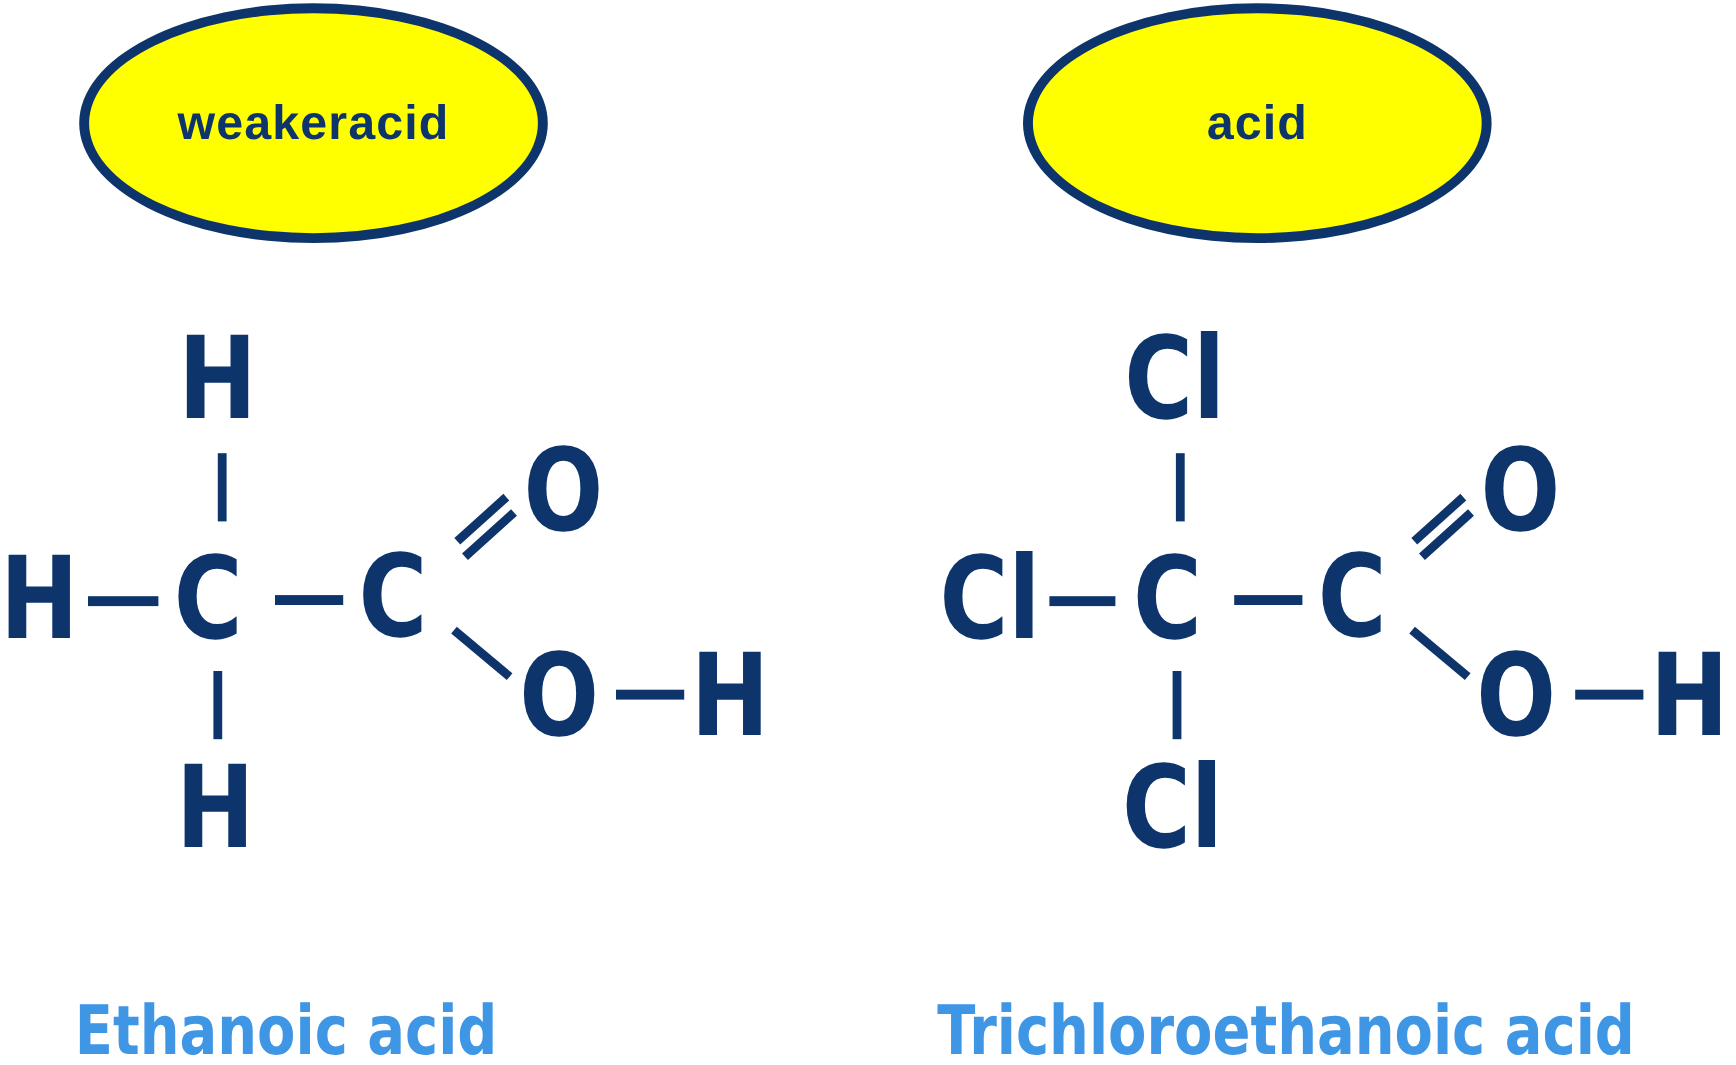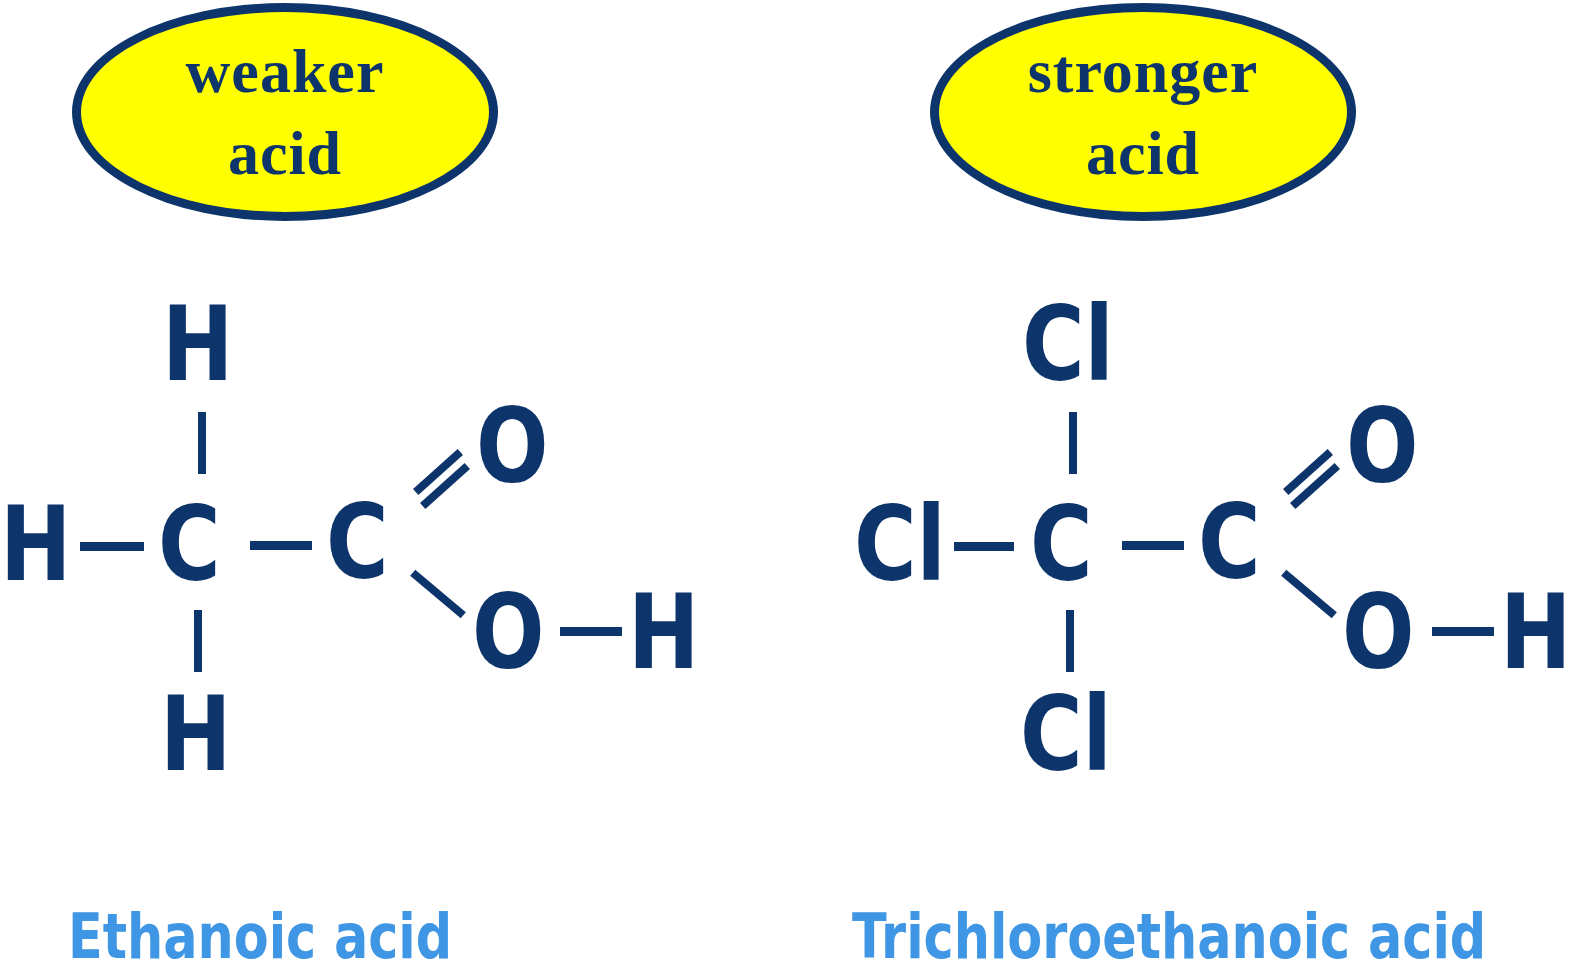--- a/index.html
+++ b/index.html
@@ -1,19 +1,19 @@
 <!DOCTYPE html>
 <html><head>
 <meta charset="utf-8">
 <style>
   html,body{margin:0;padding:0;background:#ffffff;}
   body{width:1578px;height:968px;position:relative;overflow:hidden;font-family:"DejaVu Sans",sans-serif;}
   .badge{position:absolute;box-sizing:border-box;border:9px solid #0e356b;border-radius:50%;background:#ffff00;
-         display:flex;flex-direction:column;align-items:center;justify-content:center;color:#0e356b;
-         font-family:Liberation Serif, serif;font-weight:bold;font-size:62px;line-height:82px;letter-spacing:1px;}
+         display:flex;flex-direction:row;align-items:center;justify-content:center;color:#0e356b;
+         font-family:Liberation Sans, sans-serif;font-weight:bold;font-size:44px;line-height:82px;letter-spacing:1px;}
   .atom{position:absolute;color:#0e356b;font-family:"DejaVu Sans",sans-serif;font-weight:bold;font-size:104px;line-height:1;
         transform:scaleX(0.82);transform-origin:left top;}
   .bond{position:absolute;background:#0e356b;}
   .name{position:absolute;color:#3e96e4;font-family:"DejaVu Sans",sans-serif;font-weight:bold;font-size:62px;line-height:1;
         transform:scaleX(0.82);transform-origin:left top;white-space:nowrap;}
 </style>
 </head>
 <body>
 
 <div class="badge" style="left:72px;top:3px;width:426px;height:218px;">
@@ -36,21 +36,20 @@
   <span class="atom" style="left:472px;top:580px;">O</span>
   <div class="bond" style="left:560px;top:627px;width:62px;height:9px;"></div>
   <span class="atom" style="left:628px;top:580px;">H</span>
   <div class="bond" style="left:194px;top:610px;width:8px;height:62px;"></div>
   <span class="atom" style="left:160px;top:682px;">H</span>
 </div>
 
 <span class="name" style="left:68px;top:906px;">Ethanoic acid</span>
 
 <div class="badge" style="left:930px;top:3px;width:426px;height:218px;">
-  <span>stronger</span>
   <span>acid</span>
 </div>
 
 <div>
   <span class="atom" style="left:1022px;top:292px;">Cl</span>
   <div class="bond" style="left:1069px;top:412px;width:8px;height:62px;"></div>
   <span class="atom" style="left:854px;top:492px;">Cl</span>
   <div class="bond" style="left:954px;top:542px;width:60px;height:9px;"></div>
   <span class="atom" style="left:1030px;top:492px;">C</span>
   <div class="bond" style="left:1122px;top:541px;width:62px;height:9px;"></div>

